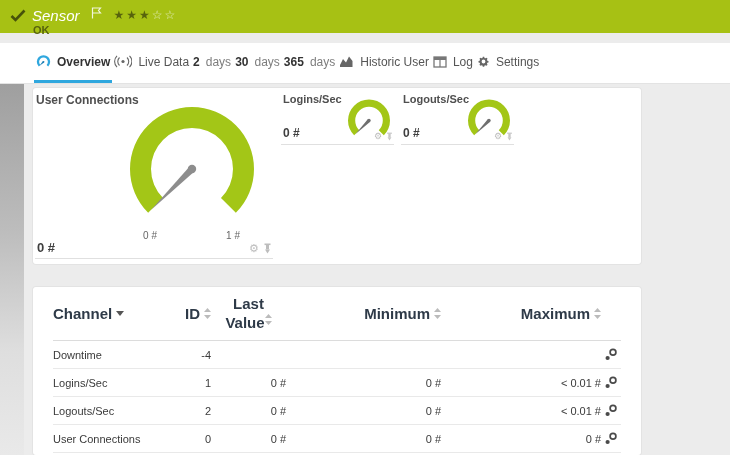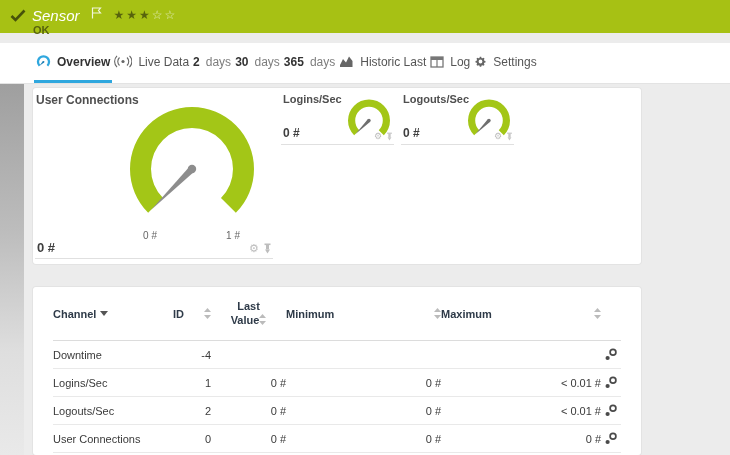--- a/index.html
+++ b/index.html
@@ -47,24 +47,24 @@
   .g-value { position:absolute; font-size:13px; font-weight:bold; color:#3f3f3f; }
   .g-value-sm { position:absolute; font-size:12px; font-weight:bold; color:#3f3f3f; }
   .g-scale { position:absolute; font-size:10px; color:#666; transform:translateX(-50%); }
   .g-divider { position:absolute; height:0; border-bottom:1px solid #e0e0e0; }
   .mini-icons { position:absolute; display:flex; align-items:center; gap:4px; }
   .mini-gear { font-size:11px; color:#bdbdbd; line-height:1; }
 
   
   .tbl { padding:0 20px; }
   .thead, .trow { display:grid; grid-template-columns:120px 38px 75px 155px 160px 1fr; align-items:center; }
-  .thead { height:53px; border-bottom:1px solid #dcdcdc; font-size:11px; font-weight:bold; color:#2e3a48; }
+  .thead { height:53px; border-bottom:1px solid #dcdcdc; font-size:15px; font-weight:bold; color:#2e3a48; }
   .trow  { height:27px; border-bottom:1px solid #e9e9e9; font-size:11px; color:#3a3a3a; }
   .hcell { display:flex; align-items:center; gap:4px; }
-  .h-right { justify-content:space-between; }
+  .h-right { justify-content:flex-end; }
   .h-center { justify-content:center; text-align:center; }
   .h-stack { display:flex; flex-direction:column; align-items:center; line-height:1.25; }
   .h-stack .line2 { display:flex; align-items:flex-start; gap:0; }
   .c-right { text-align:right; }
   .c-gear { display:flex; justify-content:center; }
   .sort svg { display:block; }
 </style>
 </head>
 <body>
 
@@ -109,21 +109,21 @@
       <span class="daylbl">days</span>
     </div>
     <div class="tab">
       <span class="num">365</span>
       <span class="daylbl">days</span>
     </div>
     <div class="tab">
       <svg width="15" height="13" viewBox="0 0 15 13">
         <polygon points="1,12 1,10 4,4 7,7.5 10,1.5 13.5,6 13.5,12" fill="#666"></polygon>
       </svg>
-      <span>Historic Last</span>
+      <span>Historic User</span>
     </div>
     <div class="tab">
       <svg width="14" height="12" viewBox="0 0 14 12">
         <rect x="1" y="1" width="12" height="10" fill="none" stroke="#777" stroke-width="1.3"></rect>
         <rect x="1" y="1" width="12" height="3" fill="#777"></rect>
         <line x1="7" y1="4" x2="7" y2="11" stroke="#777" stroke-width="1.2"></line>
       </svg>
       <span>Log</span>
     </div>
     <div class="tab">

